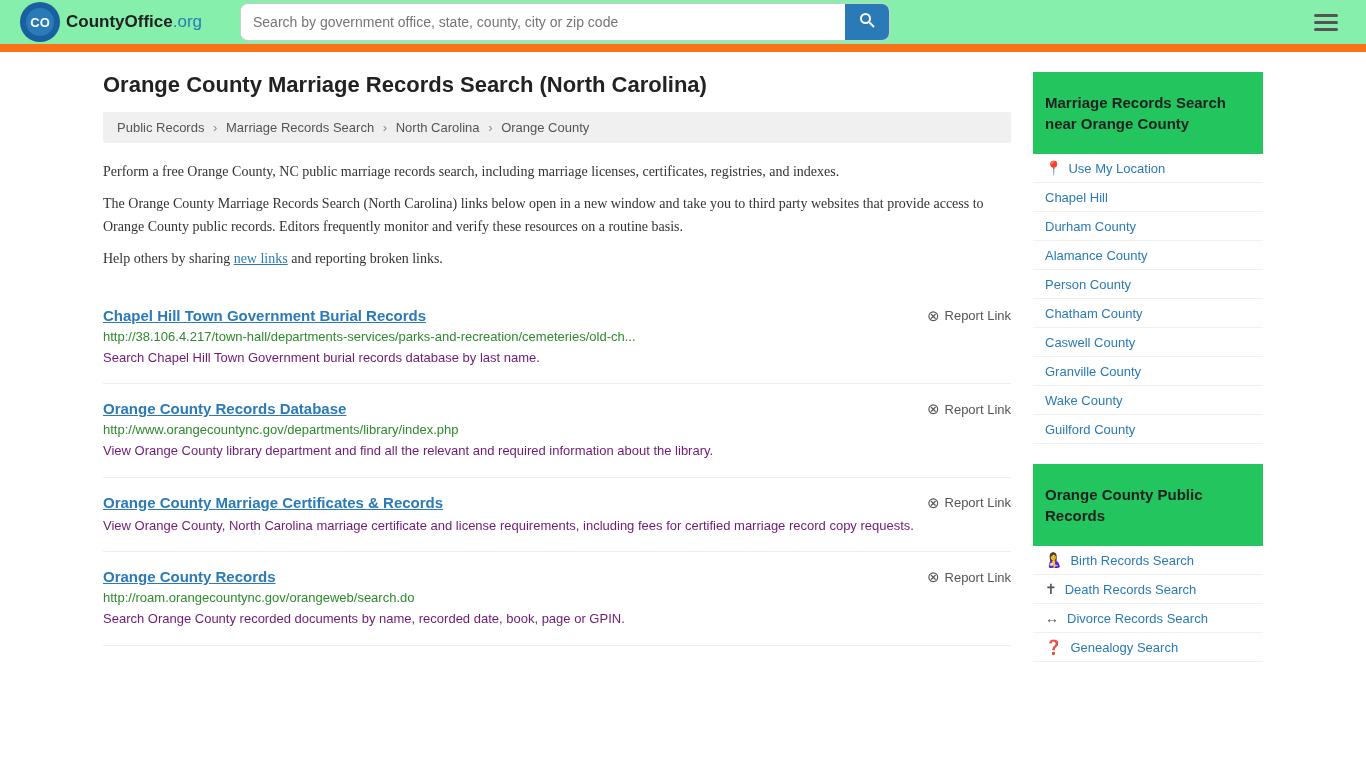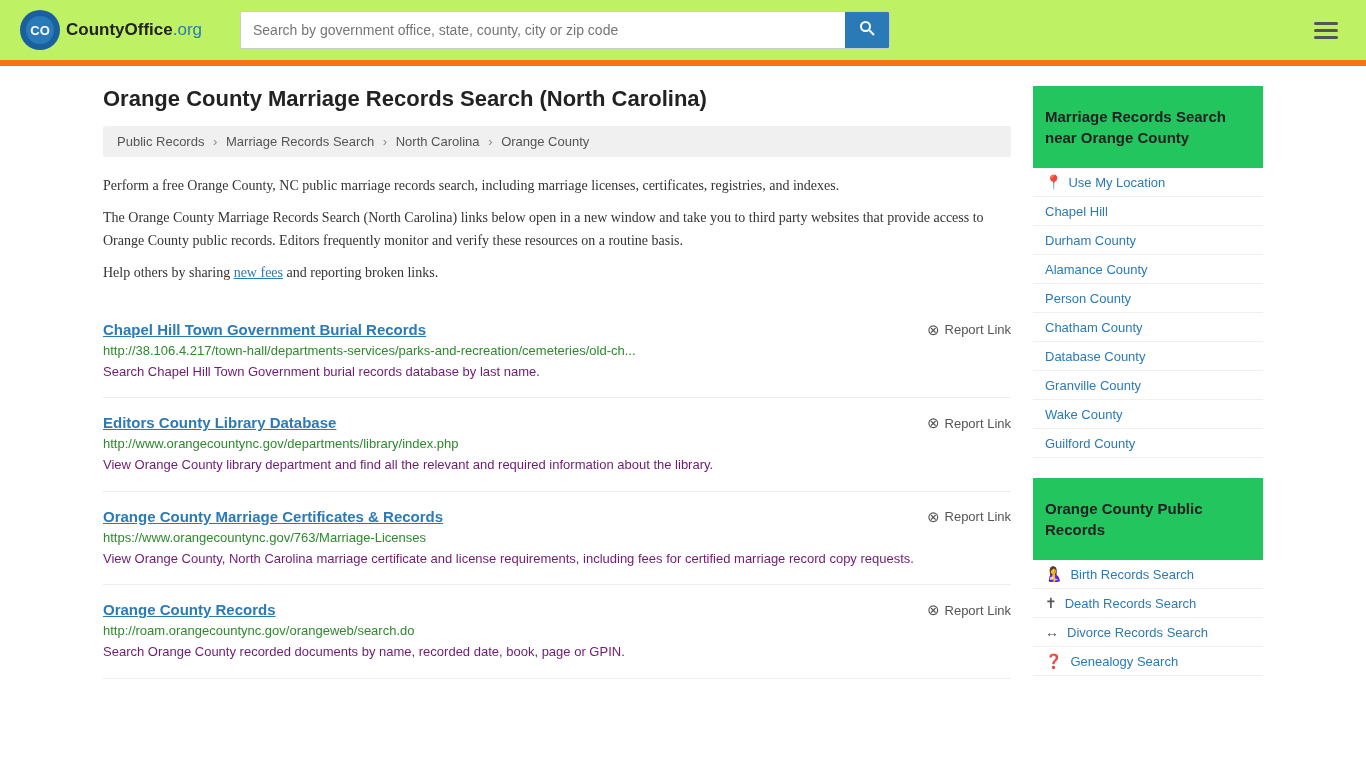--- a/index.html
+++ b/index.html
@@ -1,43 +1,43 @@
 <!DOCTYPE html>
 <html><head>
   <meta charset="utf-8">
   <style>
     * { box-sizing: border-box; margin: 0; padding: 0; }
     body { font-family: Arial, sans-serif; font-size: 14px; color: #333; background: #fff; }
 
     
     .header {
-      background: #bef264;
-      border-bottom: 6px solid #f97316;
-      padding: 10px 20px;
+      background: #86efac;
+      border-bottom: 8px solid #f97316;
+      padding: 2px 20px;
       display: flex;
       align-items: center;
       gap: 20px;
     }
     .logo-area {
       display: flex;
       align-items: center;
       gap: 6px;
       min-width: 200px;
     }
     .logo-icon {
       width: 40px;
       height: 40px;
     }
     .search-bar {
       flex: 1;
       display: flex;
       align-items: center;
       border: 1px solid #ccc;
       background: #fff;
-      border-radius: 2px;
+      border-radius: 8px;
       overflow: hidden;
       max-width: 650px;
     }
     .search-bar input {
       flex: 1;
       border: none;
       outline: none;
       padding: 8px 12px;
       font-size: 14px;
       color: #666;
@@ -262,55 +262,54 @@
       <a href="#">Marriage Records Search</a>
       <span> › </span>
       <a href="#">North Carolina</a>
       <span> › </span>
       <a href="#">Orange County</a>
     </div>
 
     <p class="description">Perform a free Orange County, NC public marriage records search, including marriage licenses, certificates, registries, and indexes.</p>
     <p class="description">The Orange County Marriage Records Search (North Carolina) links below open in a new window and take you to third party websites that provide access to Orange County public records. Editors frequently monitor and verify these resources on a routine basis.</p>
     <p class="description">
-      <span>Help others by sharing </span><a href="#">new fees</a><span> and reporting broken links.</span>
+      <span>Help others by sharing </span><a href="#">new links</a><span> and reporting broken links.</span>
     </p>
 
     <div class="records-list" id="records-container">
     <div class="record-item">
       <div class="record-header">
         <a href="#" class="record-title">Chapel Hill Town Government Burial Records</a>
         <div class="report-link">
           <span class="report-icon">⊗</span>
           <span>Report Link</span>
         </div>
       </div>
       <div class="record-url">http://38.106.4.217/town-hall/departments-services/parks-and-recreation/cemeteries/old-ch...</div>
       <div class="record-desc">Search Chapel Hill Town Government burial records database by last name.</div>
     </div>
         <div class="record-item">
       <div class="record-header">
-        <a href="#" class="record-title">Editors County Library Database</a>
+        <a href="#" class="record-title">Orange County Records Database</a>
         <div class="report-link">
           <span class="report-icon">⊗</span>
           <span>Report Link</span>
         </div>
       </div>
       <div class="record-url">http://www.orangecountync.gov/departments/library/index.php</div>
       <div class="record-desc">View Orange County library department and find all the relevant and required information about the library.</div>
     </div>
         <div class="record-item">
       <div class="record-header">
         <a href="#" class="record-title">Orange County Marriage Certificates &amp; Records</a>
         <div class="report-link">
           <span class="report-icon">⊗</span>
           <span>Report Link</span>
         </div>
       </div>
-      <div class="record-url">https://www.orangecountync.gov/763/Marriage-Licenses</div>
       <div class="record-desc">View Orange County, North Carolina marriage certificate and license requirements, including fees for certified marriage record copy requests.</div>
     </div>
         <div class="record-item">
       <div class="record-header">
         <a href="#" class="record-title">Orange County Records</a>
         <div class="report-link">
           <span class="report-icon">⊗</span>
           <span>Report Link</span>
         </div>
       </div>
@@ -330,21 +329,21 @@
           <div class="location-item">
             <span class="location-icon">📍</span>
             <a href="#">Use My Location</a>
           </div>
         </li>
         <li><a href="#">Chapel Hill</a></li>
         <li><a href="#">Durham County</a></li>
         <li><a href="#">Alamance County</a></li>
         <li><a href="#">Person County</a></li>
         <li><a href="#">Chatham County</a></li>
-        <li><a href="#">Database County</a></li>
+        <li><a href="#">Caswell County</a></li>
         <li><a href="#">Granville County</a></li>
         <li><a href="#">Wake County</a></li>
         <li><a href="#">Guilford County</a></li>
       </ul>
     </div>
 
     <div class="sidebar-section">
       <div class="sidebar-title">Orange County Public Records</div>
       <ul class="sidebar-list public-records-list">
         <li>

